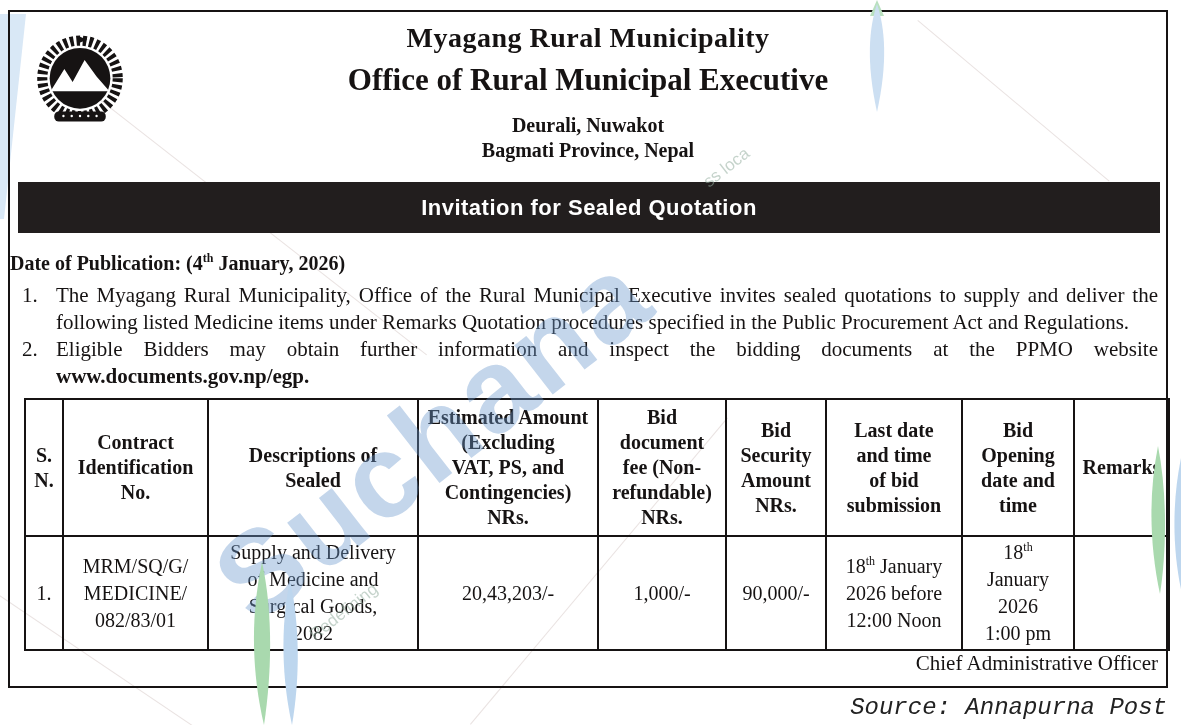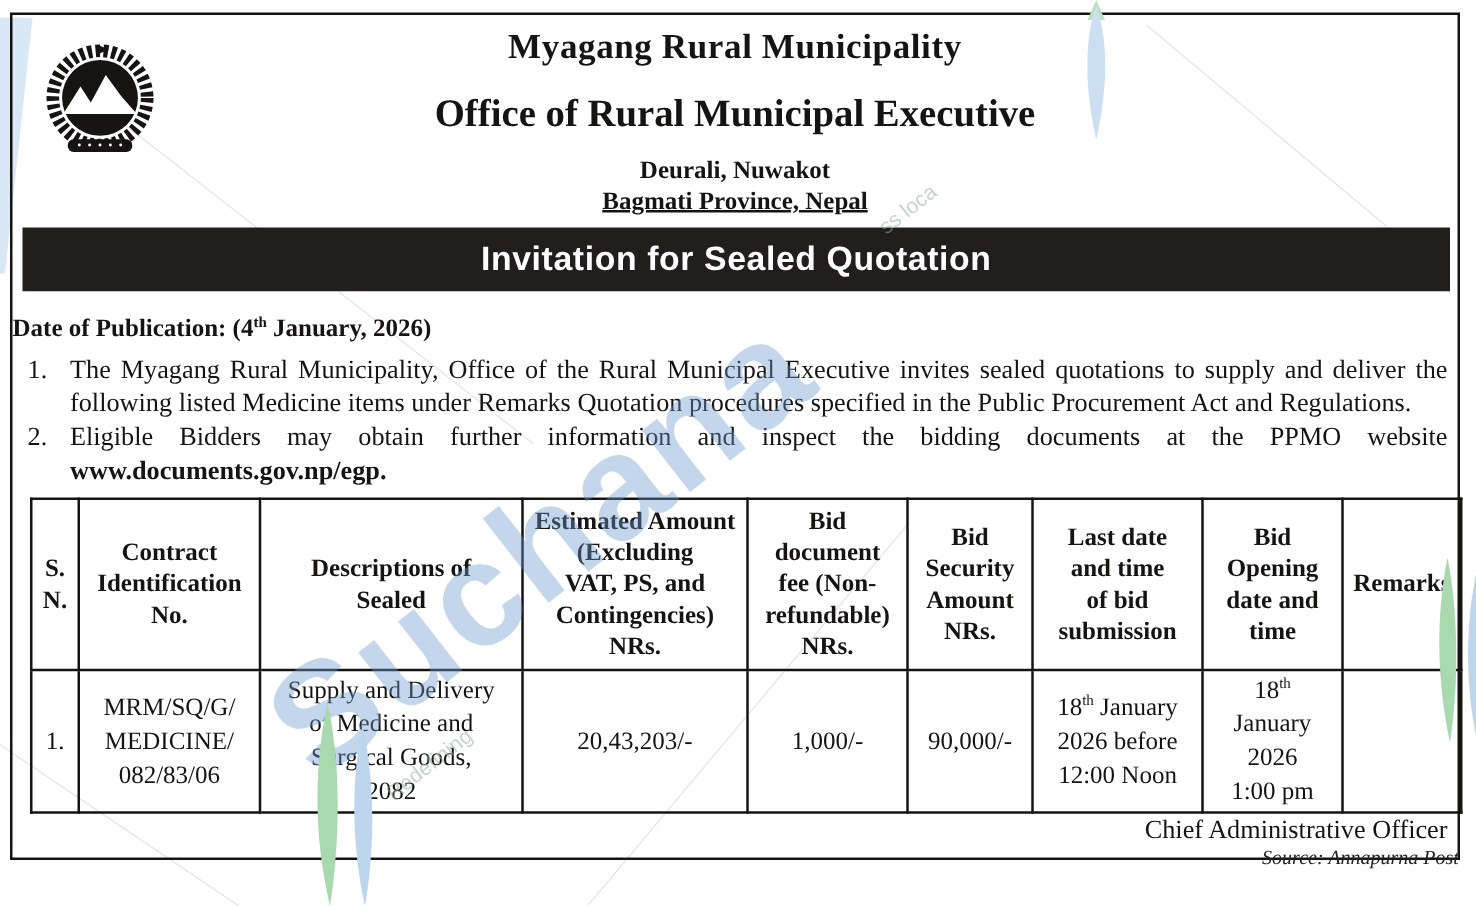--- a/index.html
+++ b/index.html
@@ -29,29 +29,29 @@
   
   .doc {
     position:absolute; left:8px; top:10px; width:1160px; height:678px;
     border:2px solid #161313; background:transparent; z-index:2;
   }
 
   .logo { position:absolute; left:24px; top:22px; width:92px; height:96px; }
 
   .masthead { position:absolute; left:0; top:10px; width:100%; text-align:center; }
   .org-name  { font-size:28px; font-weight:bold; letter-spacing:.5px; }
-  .office    { font-size:31px; font-weight:bold; margin-top:19px; }
+  .office    { font-size:31px; font-weight:bold; margin-top:8px; }
   .addr1     { font-size:20px; font-weight:bold; margin-top:16px; }
-  .addr2     { font-size:20px; font-weight:bold; margin-top:2px;text-decoration:underline; }
+  .addr2     { font-size:20px; font-weight:bold; margin-top:2px; }
 
   .banner {
     position:absolute; left:8px; top:170px; width:1142px; height:51px;
     background:#221e1e; color:#ffffff; text-align:center;
     font-family:"Liberation Sans","DejaVu Sans",sans-serif;
-    font-weight:bold; font-size:27px; line-height:51px; letter-spacing:.5px;
+    font-weight:bold; font-size:22px; line-height:51px; letter-spacing:.5px;
   }
 
   .pub-date { position:absolute; left:0; top:240px; width:100%; text-align:left;
               font-size:20px; font-weight:bold; }
   sup.s { font-size:60%; vertical-align:super; line-height:0; }
 
   .body-text { position:absolute; left:12px; top:270px; width:1136px; }
   .para { display:flex; font-size:21px; line-height:27px; text-align:justify; }
   .para .num { width:34px; flex:0 0 34px; }
   .para .ptxt { flex:1; }
@@ -72,23 +72,23 @@
     font-size:20px; padding:2px 3px;
   }
   .qtable th { font-weight:bold; line-height:25px; height:137px; }
   .qtable td { line-height:27px; height:112px; }
   .preline { white-space:pre-line; }
 
   .signature { position:absolute; left:0; top:639px; width:100%; text-align:right;
                font-size:21px; font-weight:normal; padding-right:8px; }
 
   .source-credit {
-    position:absolute; right:14px; top:678px; z-index:3;
-    font-family:Liberation Serif, serif;
-    font-style:italic; font-size:16px; color:#222;
+    position:absolute; right:14px; top:694px; z-index:3;
+    font-family:Liberation Mono, monospace;
+    font-style:italic; font-size:24px; color:#222;
   }
 
   .corner-sliver { position:absolute; left:0; top:14px; z-index:1; }
   .leaf { position:absolute; z-index:7; pointer-events:none; }
 </style>
 </head>
 <body>
 
 <div class="page">
 
@@ -182,21 +182,21 @@
         <th class="preline">Bid
 Opening
 date and
 time</th>
         <th class="preline">Remarks</th>
       </tr>
       <tr>
         <td>1.</td>
         <td class="preline">MRM/SQ/G/
 MEDICINE/
-082/83/06</td>
+082/83/01</td>
         <td class="preline">Supply and Delivery
 of Medicine and
 Surgical Goods,
 2082</td>
         <td>20,43,203/-</td>
         <td>1,000/-</td>
         <td>90,000/-</td>
         <td class="preline"><span>18</span><sup class="s">th</sup><span> January
 2026 before
 12:00 Noon</span></td>

